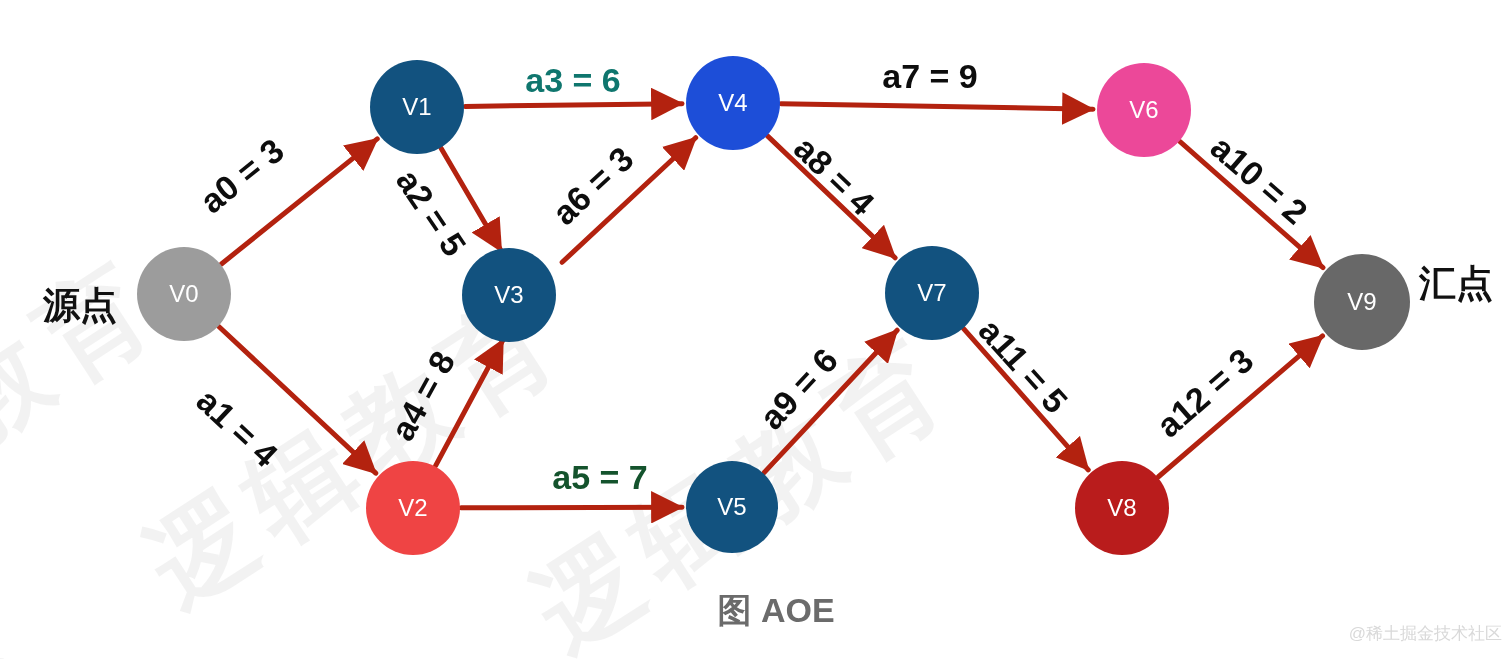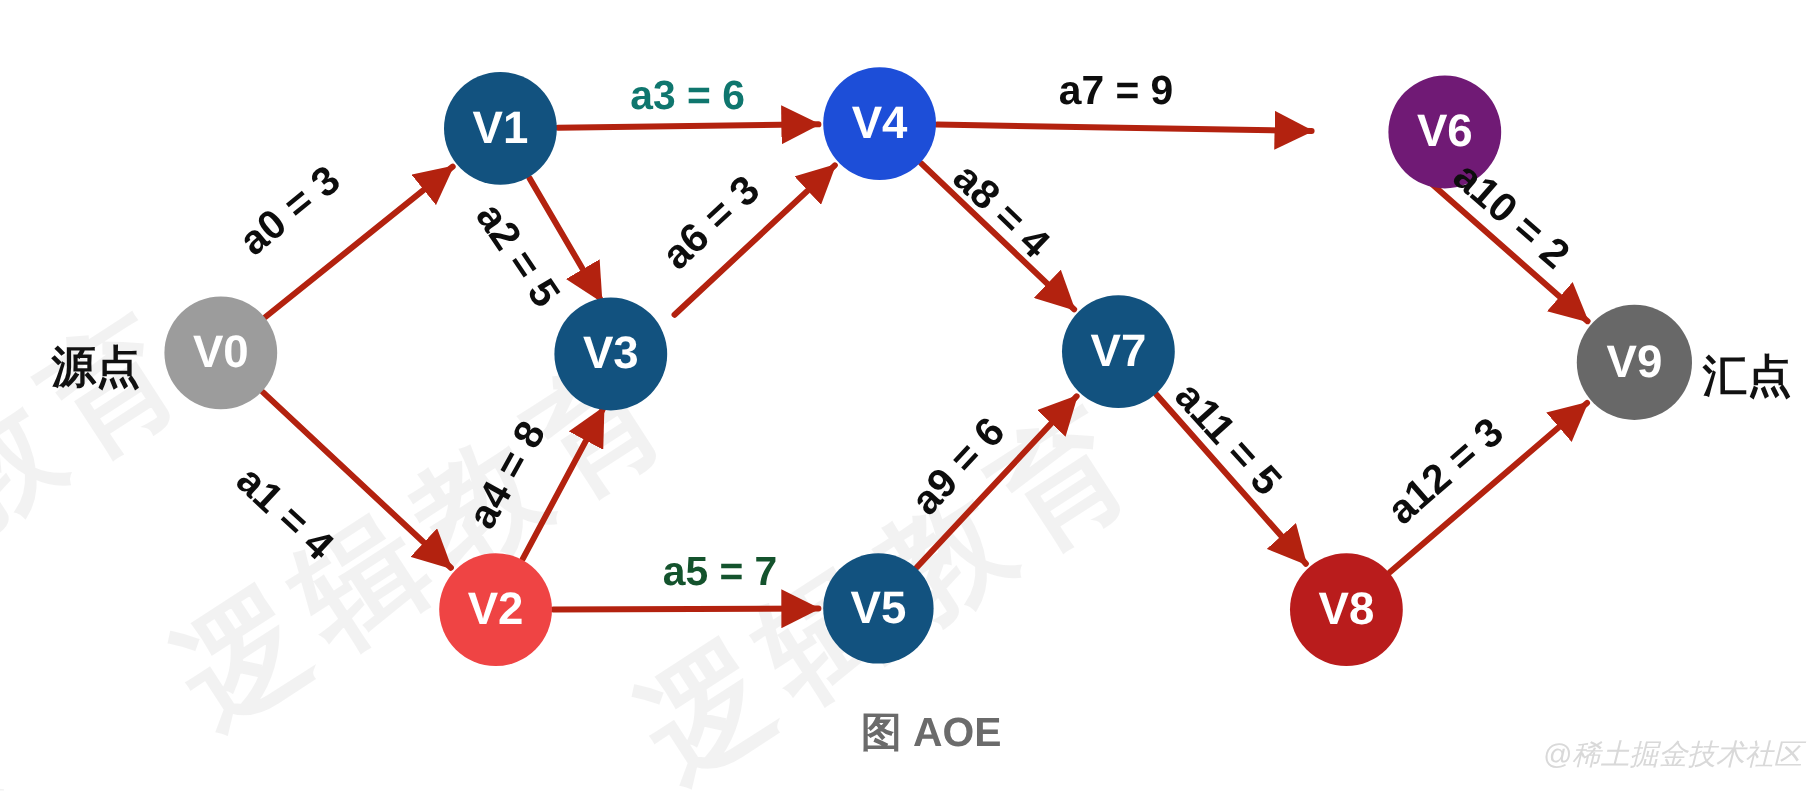--- a/index.html
+++ b/index.html
@@ -31,22 +31,22 @@
   
   svg.edges { position: absolute; left: 0; top: 0; }
   
   .node {
     position: absolute;
     border-radius: 50%;
     display: flex;
     align-items: center;
     justify-content: center;
     color: #ffffff;
-    font-weight: bold;
-    font-size: 38px;
+    font-weight: normal;
+    font-size: 24px;
     transform: translate(-50%, -50%);
   }
   
   .edge-label {
     position: absolute;
     font-weight: bold;
     font-size: 34px;
     color: #0d0d0d;
     white-space: nowrap;
     transform-origin: center center;
@@ -65,24 +65,23 @@
     transform: translate(-50%, -50%);
     font-weight: bold;
     font-size: 34px;
     color: #6b6b6b;
     white-space: nowrap;
   }
   .credit {
     position: absolute;
     right: 10px;
     bottom: 14px;
-    font-size: 24px;
+    font-size: 17px;
     color: #d9d9d9;
     white-space: nowrap;
-    font-style: italic;
   }
 </style>
 </head>
 <body>
 
 <div class="stage">
   <div class="watermark">
       <div class="wm-row" style="margin-left: -600px;"><span>逻辑教育</span></div>
       <div class="wm-row" style="margin-left: -300px;"><span>逻辑教育</span><span>逻辑教育</span></div>
       <div class="wm-row" style="margin-left: -600px;"><span>逻辑教育</span><span>逻辑教育</span><span>逻辑教育</span></div>
@@ -116,21 +115,21 @@
       </g>
   </svg>
 
   <div>
       <div class="node" style="left: 184px; top: 294px; width: 94px; height: 94px; background: rgb(156, 156, 156);">V0</div>
       <div class="node" style="left: 417px; top: 107px; width: 94px; height: 94px; background: rgb(18, 82, 127);">V1</div>
       <div class="node" style="left: 413px; top: 508px; width: 94px; height: 94px; background: #ef4444;">V2</div>
       <div class="node" style="left: 509px; top: 295px; width: 94px; height: 94px; background: rgb(18, 82, 127);">V3</div>
       <div class="node" style="left: 733px; top: 103px; width: 94px; height: 94px; background: #1d4ed8;">V4</div>
       <div class="node" style="left: 732px; top: 507px; width: 92px; height: 92px; background: rgb(18, 82, 127);">V5</div>
-      <div class="node" style="left: 1204px; top: 110px; width: 94px; height: 94px; background: #701a75;">V6</div>
+      <div class="node" style="left: 1144px; top: 110px; width: 94px; height: 94px; background: #ec4899;">V6</div>
       <div class="node" style="left: 932px; top: 293px; width: 94px; height: 94px; background: rgb(18, 82, 127);">V7</div>
       <div class="node" style="left: 1122px; top: 508px; width: 94px; height: 94px; background: #b91c1c;">V8</div>
       <div class="node" style="left: 1362px; top: 302px; width: 96px; height: 96px; background: rgb(104, 104, 104);">V9</div>
     </div>
   <div>
       <div class="edge-label" style="left: 242px; top: 176px; color: rgb(13, 13, 13); transform: translate(-50%, -50%) rotate(-39deg);">a0 = 3</div>
       <div class="edge-label" style="left: 237px; top: 428px; color: rgb(13, 13, 13); transform: translate(-50%, -50%) rotate(43deg);">a1 = 4</div>
       <div class="edge-label" style="left: 431px; top: 213px; color: rgb(13, 13, 13); transform: translate(-50%, -50%) rotate(56deg);">a2 = 5</div>
       <div class="edge-label" style="left: 573px; top: 80px; color: #0f766e; transform: translate(-50%, -50%) rotate(0deg);">a3 = 6</div>
       <div class="edge-label" style="left: 423px; top: 396px; color: rgb(13, 13, 13); transform: translate(-50%, -50%) rotate(-61deg);">a4 = 8</div>
@@ -138,16 +137,16 @@
       <div class="edge-label" style="left: 593px; top: 186px; color: rgb(13, 13, 13); transform: translate(-50%, -50%) rotate(-43deg);">a6 = 3</div>
       <div class="edge-label" style="left: 930px; top: 76px; color: rgb(13, 13, 13); transform: translate(-50%, -50%) rotate(0deg);">a7 = 9</div>
       <div class="edge-label" style="left: 834px; top: 176px; color: rgb(13, 13, 13); transform: translate(-50%, -50%) rotate(44deg);">a8 = 4</div>
       <div class="edge-label" style="left: 799px; top: 389px; color: rgb(13, 13, 13); transform: translate(-50%, -50%) rotate(-47deg);">a9 = 6</div>
       <div class="edge-label" style="left: 1259px; top: 180px; color: rgb(13, 13, 13); transform: translate(-50%, -50%) rotate(41deg);">a10 = 2</div>
       <div class="edge-label" style="left: 1023px; top: 366px; color: rgb(13, 13, 13); transform: translate(-50%, -50%) rotate(48deg);">a11 = 5</div>
       <div class="edge-label" style="left: 1205px; top: 393px; color: rgb(13, 13, 13); transform: translate(-50%, -50%) rotate(-41deg);">a12 = 3</div>
     </div>
 
   <div class="side-label" style="left: 80px; top: 296px; margin-top: 10px;">源点</div>
-  <div class="side-label" style="left: 1456px; top: 314px;">汇点</div>
+  <div class="side-label" style="left: 1456px; top: 284px;">汇点</div>
   <div class="caption" style="left: 776px; top: 611px; color: rgb(107, 107, 107);">图 AOE</div>
   <div class="credit" style="color: rgb(217, 217, 217);">@稀土掘金技术社区</div>
 </div>
 
 </body></html>

